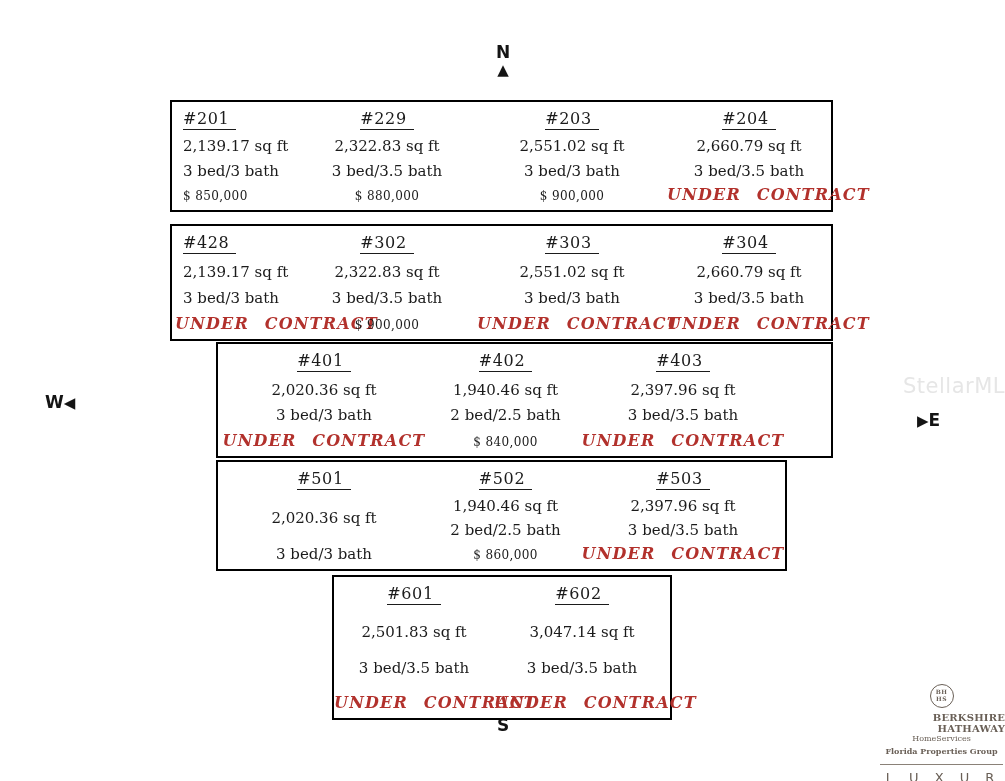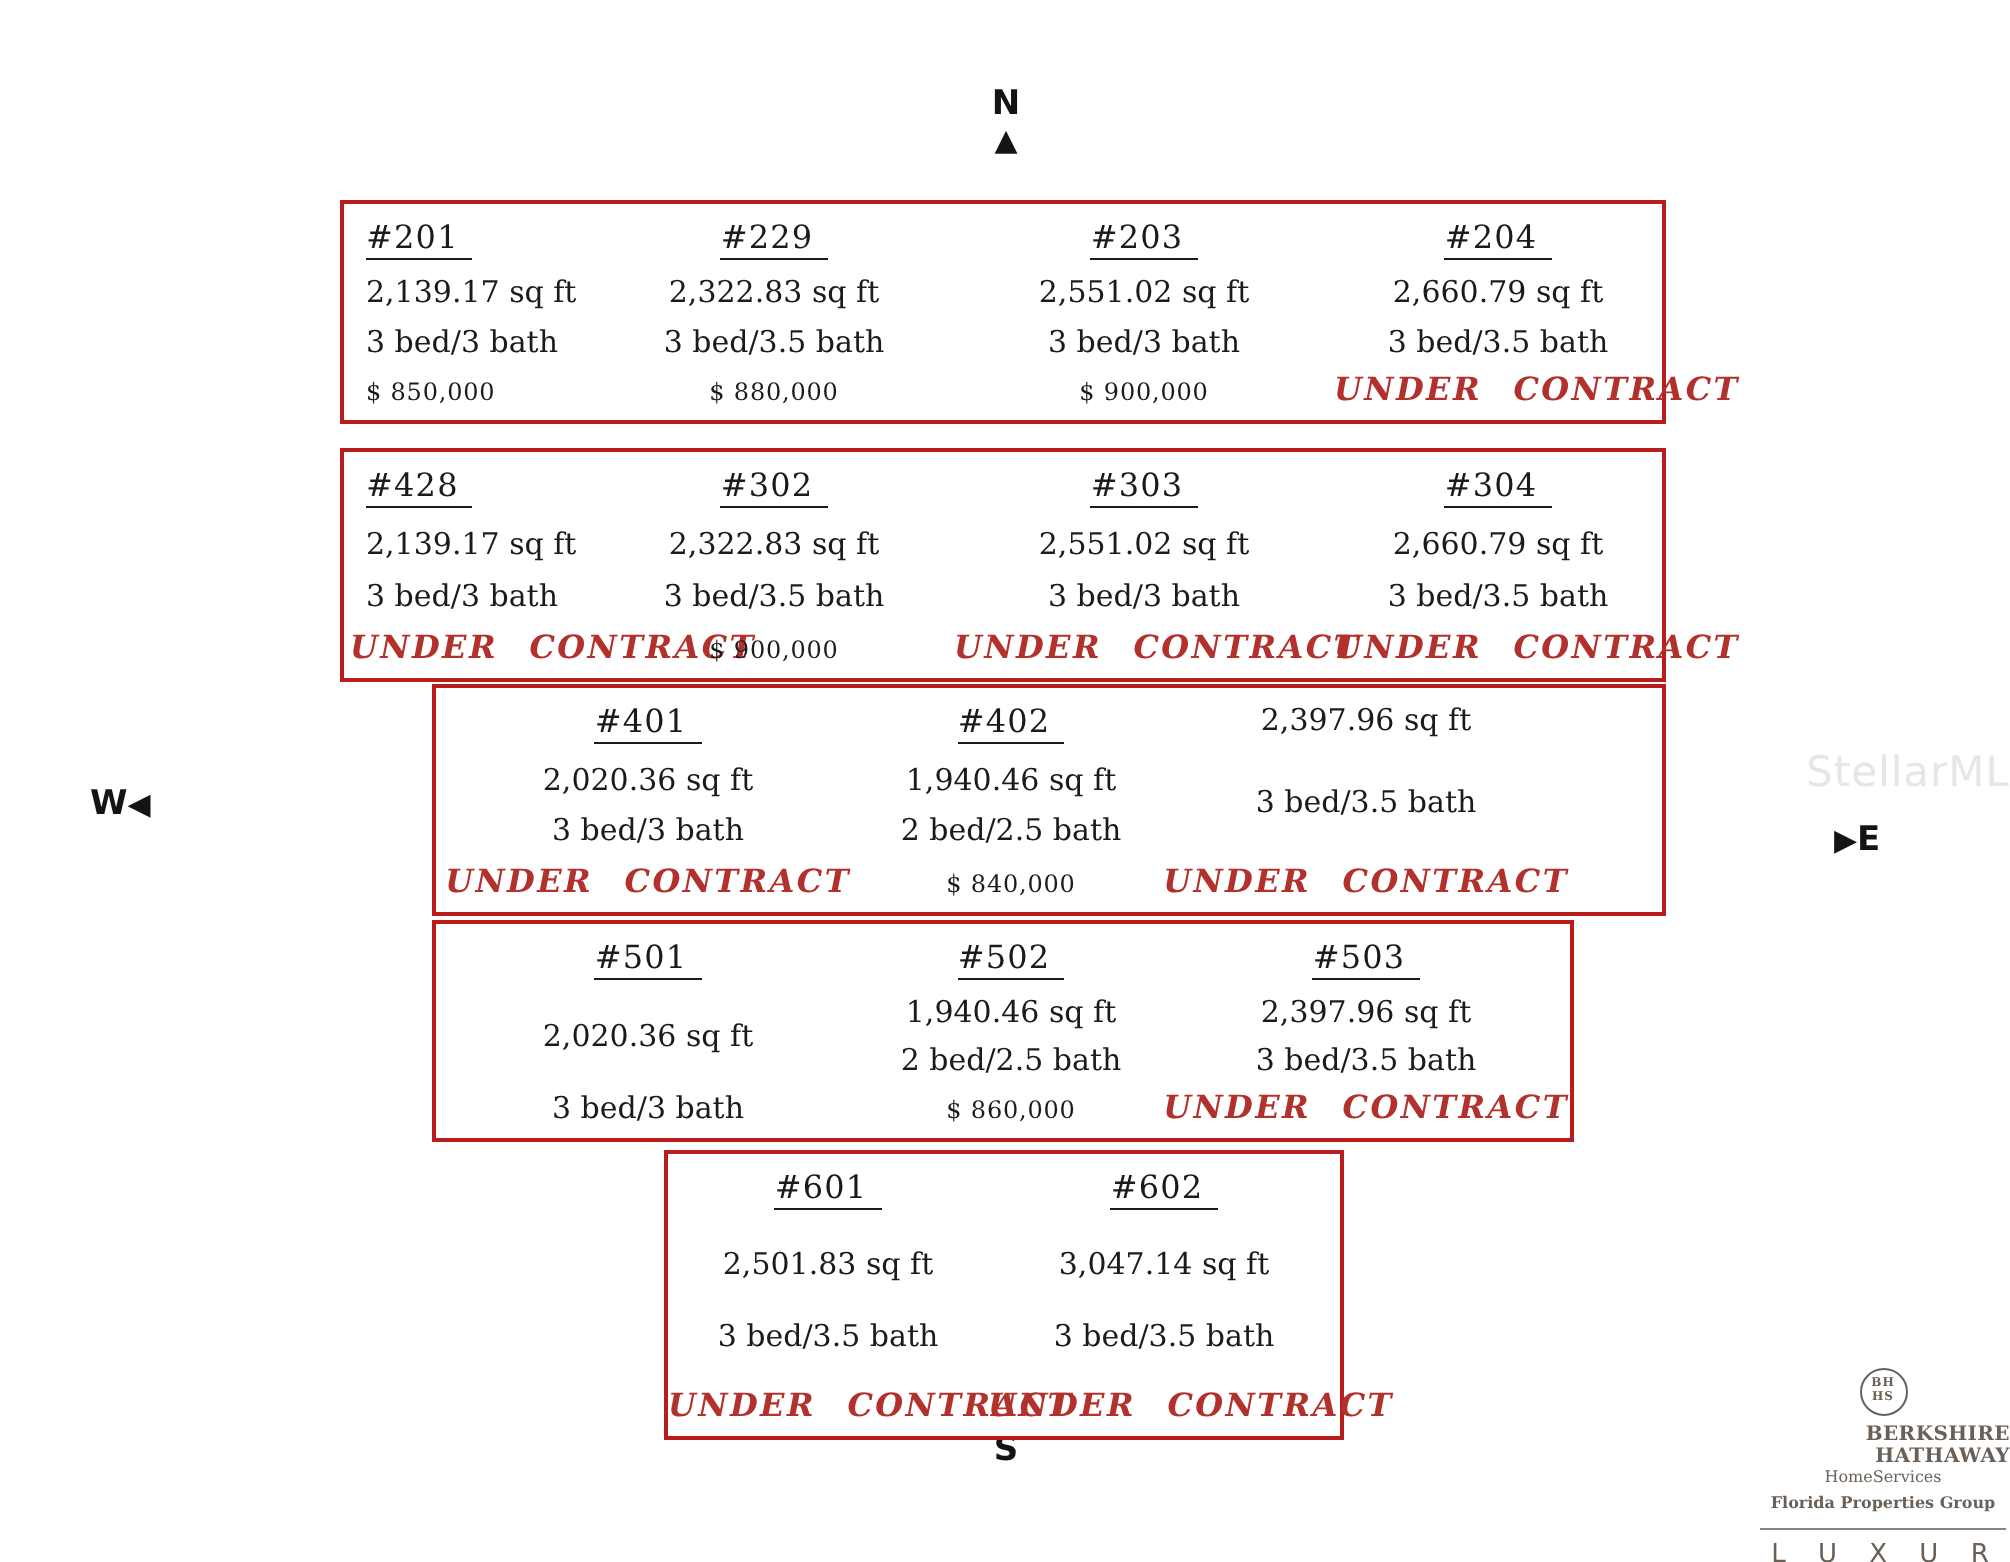--- a/index.html
+++ b/index.html
@@ -2,21 +2,21 @@
 <html><head>
 <meta charset="utf-8">
 <style>
   html,body{margin:0;padding:0;background:#ffffff;}
   .page{
     position:relative;width:1005px;height:781px;background:#ffffff;
     font-family:"DejaVu Serif", serif;color:#1b1b1b;overflow:hidden;
   }
   
   .floor{
-    position:absolute;border:2px solid #b91c1c;box-sizing:border-box;
+    position:absolute;border:2px solid #000000;box-sizing:border-box;
     display:grid;background:#ffffff;
   }
   #floor-2{left:170px;top:100px;width:663px;height:112px;grid-template-columns:125px 180px 190px 164px;}
   #floor-3{left:170px;top:224px;width:663px;height:117px;grid-template-columns:125px 180px 190px 164px;}
   #floor-4{left:216px;top:342px;width:617px;height:116px;grid-template-columns:212px 151px 204px;}
   #floor-5{left:216px;top:460px;width:571px;height:111px;grid-template-columns:212px 151px 204px;}
   #floor-6{left:332px;top:575px;width:340px;height:145px;grid-template-columns:160px 176px;}
   
   .cell{
     display:flex;flex-direction:column;justify-content:space-between;
@@ -157,20 +157,21 @@
       <div class="bedbath">3 bed/3 bath</div>
       <div class="bottom-row"><span class="status">UNDER CONTRACT</span></div>
     </div>
     <div class="cell">
       <div class="num-row"><span class="unit-number">#402</span></div>
       <div class="sqft">1,940.46 sq ft</div>
       <div class="bedbath">2 bed/2.5 bath</div>
       <div class="bottom-row"><span class="price">$ 840,000</span></div>
     </div>
     <div class="cell">
+      <div class="num-row"><span class="unit-number">#403</span></div>
       <div class="sqft">2,397.96 sq ft</div>
       <div class="bedbath">3 bed/3.5 bath</div>
       <div class="bottom-row"><span class="status">UNDER CONTRACT</span></div>
     </div>
   </div>
 
   <div class="floor" id="floor-5">
     <div class="cell">
       <div class="num-row"><span class="unit-number">#501</span></div>
       <div class="sqft">2,020.36 sq ft</div>

